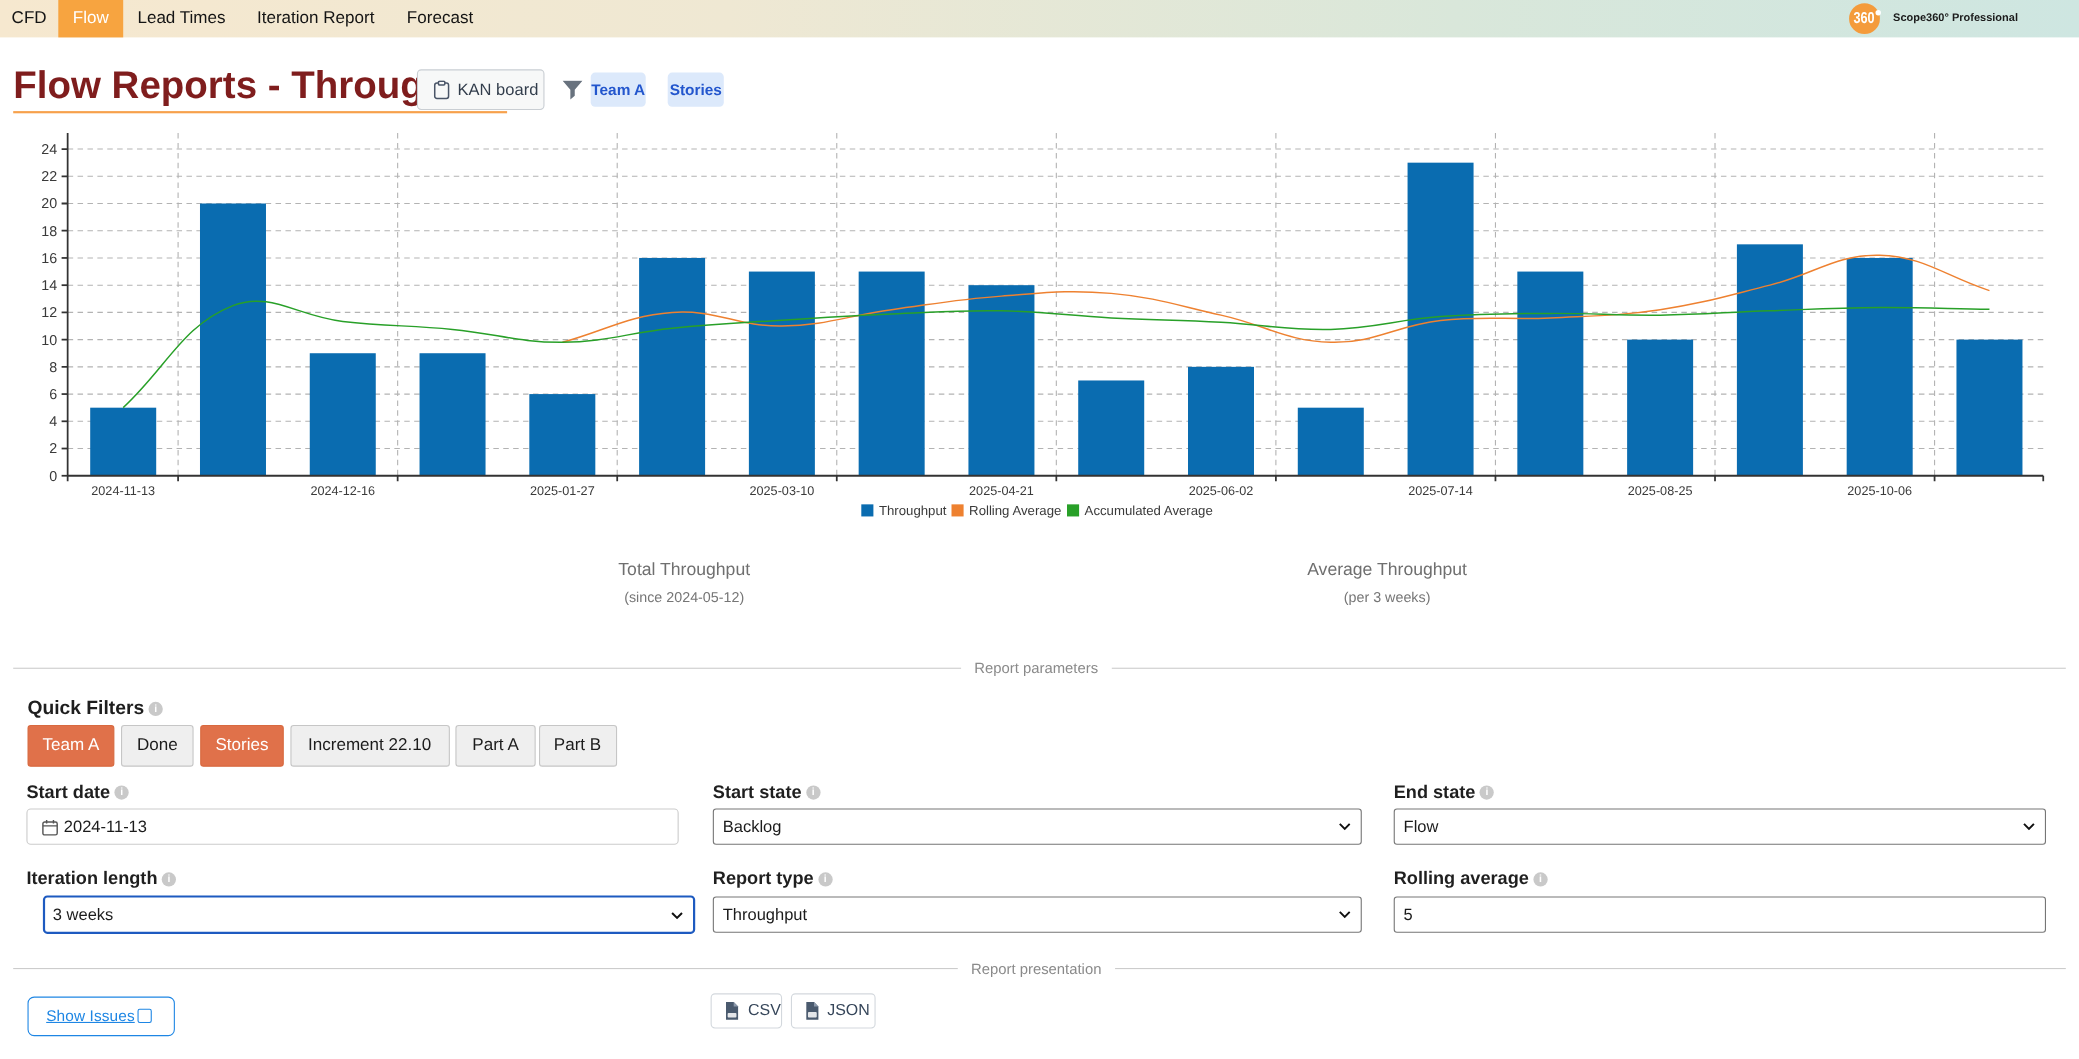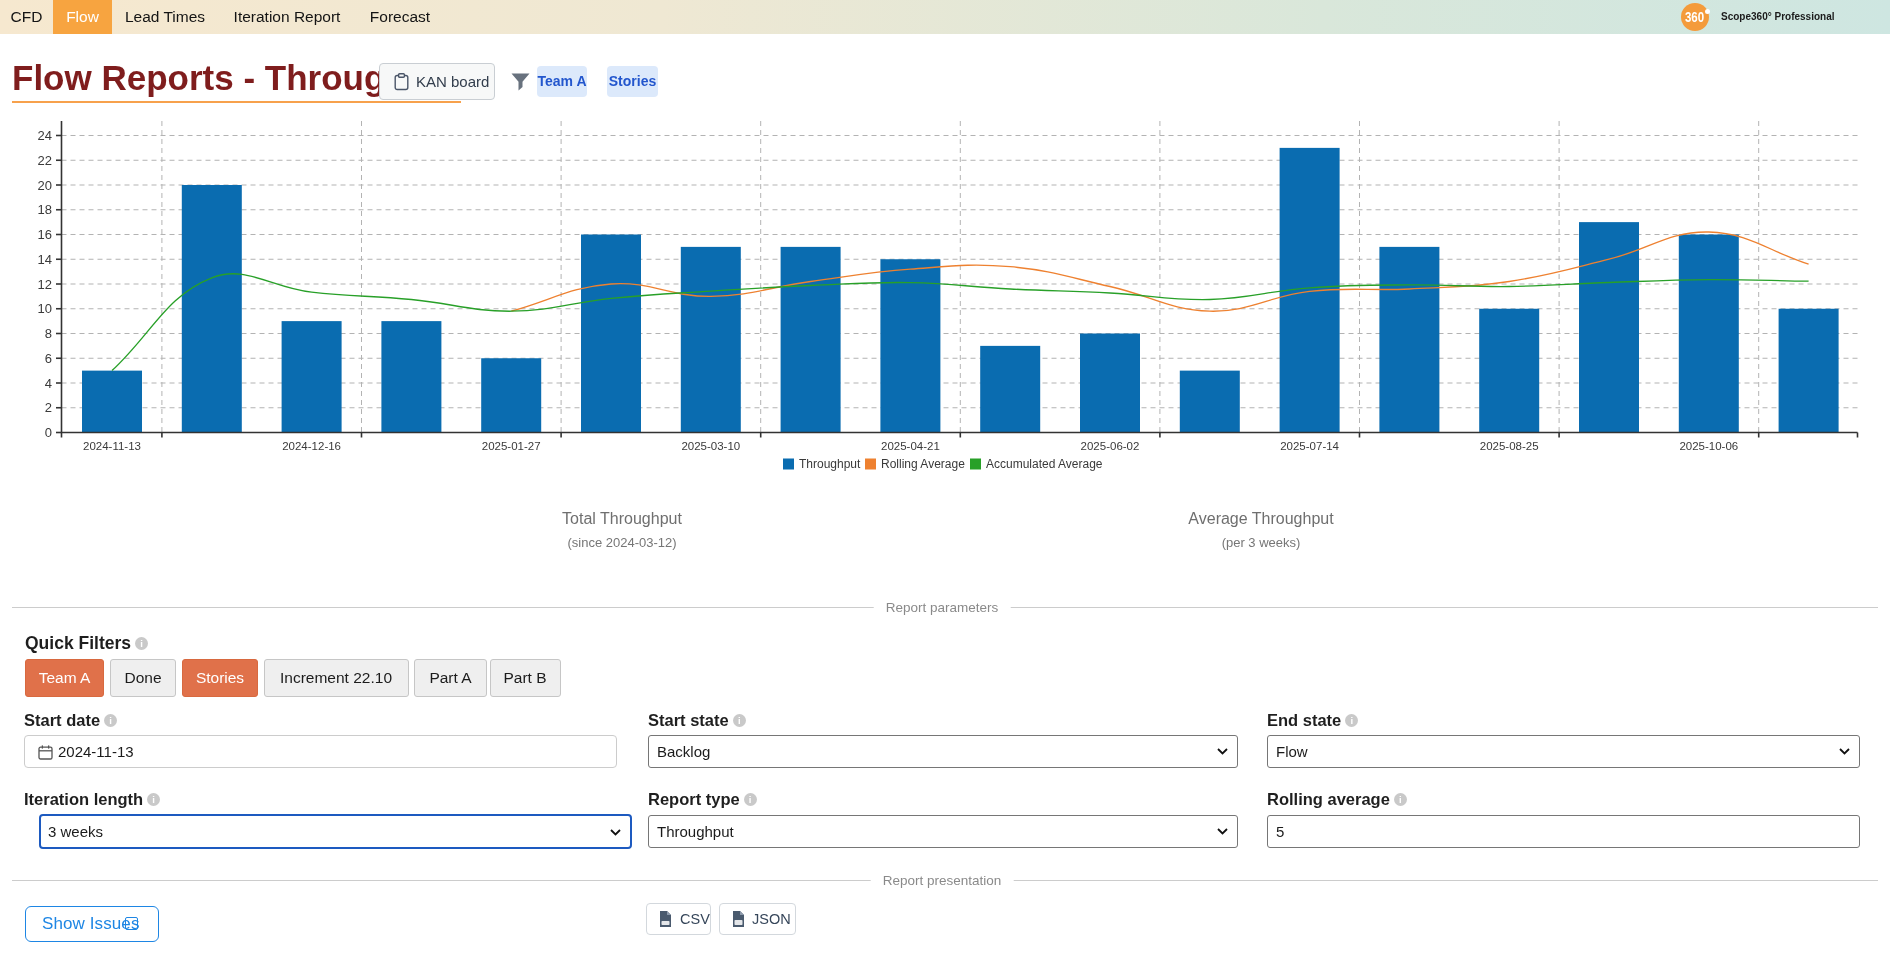--- a/index.html
+++ b/index.html
@@ -55,21 +55,21 @@
 .flabel { position:absolute; font-size:16.5px; font-weight:bold; color:#1f1f1f; }
 .field { position:absolute; background:#fff; }
 .f-input { border:1px solid #cccccc; border-radius:4px; }
 .f-select { border:1px solid #767676; border-radius:3px; }
 .field .txt { position:absolute; left:8px; top:0; font-size:15px; color:#1b1b1b; line-height:31px; }
 .chev { position:absolute; right:9px; top:12px; }
 
 
 #showissues { position:absolute; left:25px; top:906px; width:134px; height:36px; border:1.5px solid #1e86e4;
   border-radius:6px; background:#fff; }
-#showissues .t { position:absolute; left:16px; top:0; line-height:33px; font-size:17px; color:#1e86e4; letter-spacing:0.1px; }
+#showissues .t { position:absolute; left:16px; top:0; line-height:33px; font-size:14px; color:#1e86e4; letter-spacing:0.1px;text-decoration:underline; }
 #showissues .sq { position:absolute; left:99px; top:10px; width:13px; height:13px; border:1.6px solid #1e86e4; border-radius:2px; }
 .expbtn { position:absolute; top:903px; height:32px; background:#fff; border:1px solid #d3d8dd; border-radius:4px; }
 .expbtn .t { position:absolute; font-size:14.5px; color:#36465a; line-height:30px; }
 .expbtn svg { position:absolute; top:7px; }
 </style>
 </head>
 <body>
 <div id="nav">
   <div class="tab" style="left:0;width:53px;">CFD</div>
   <div class="tab active" style="left:53px;width:59px;">Flow</div>
@@ -189,21 +189,21 @@
 <rect x="783" y="343.5" width="11" height="11" fill="#0a6cb0"></rect>
 <text x="799" y="353.3" font-size="12" fill="#3a3a3a">Throughput</text>
 <rect x="865" y="343.5" width="11" height="11" fill="#ee8130"></rect>
 <text x="881" y="353.3" font-size="12" fill="#3a3a3a">Rolling Average</text>
 <rect x="970" y="343.5" width="11" height="11" fill="#28a028"></rect>
 <text x="986" y="353.3" font-size="12" fill="#3a3a3a">Accumulated Average</text>
   </svg>
 
 <div class="sumcol" style="left:422px;top:510px;">
   <div class="sum1">Total Throughput</div>
-  <div class="sum2">(since 2024-03-12)</div>
+  <div class="sum2">(since 2024-05-12)</div>
 </div>
 <div class="sumcol" style="left:1061px;top:510px;">
   <div class="sum1">Average Throughput</div>
   <div class="sum2">(per 3 weeks)</div>
 </div>
 
 <div class="divline" style="top:607px;"></div>
 <div class="divlabel" style="left:942px;top:600px;">Report parameters</div>
 
 <div id="qf-title">Quick Filters<span class="info">i</span></div>

